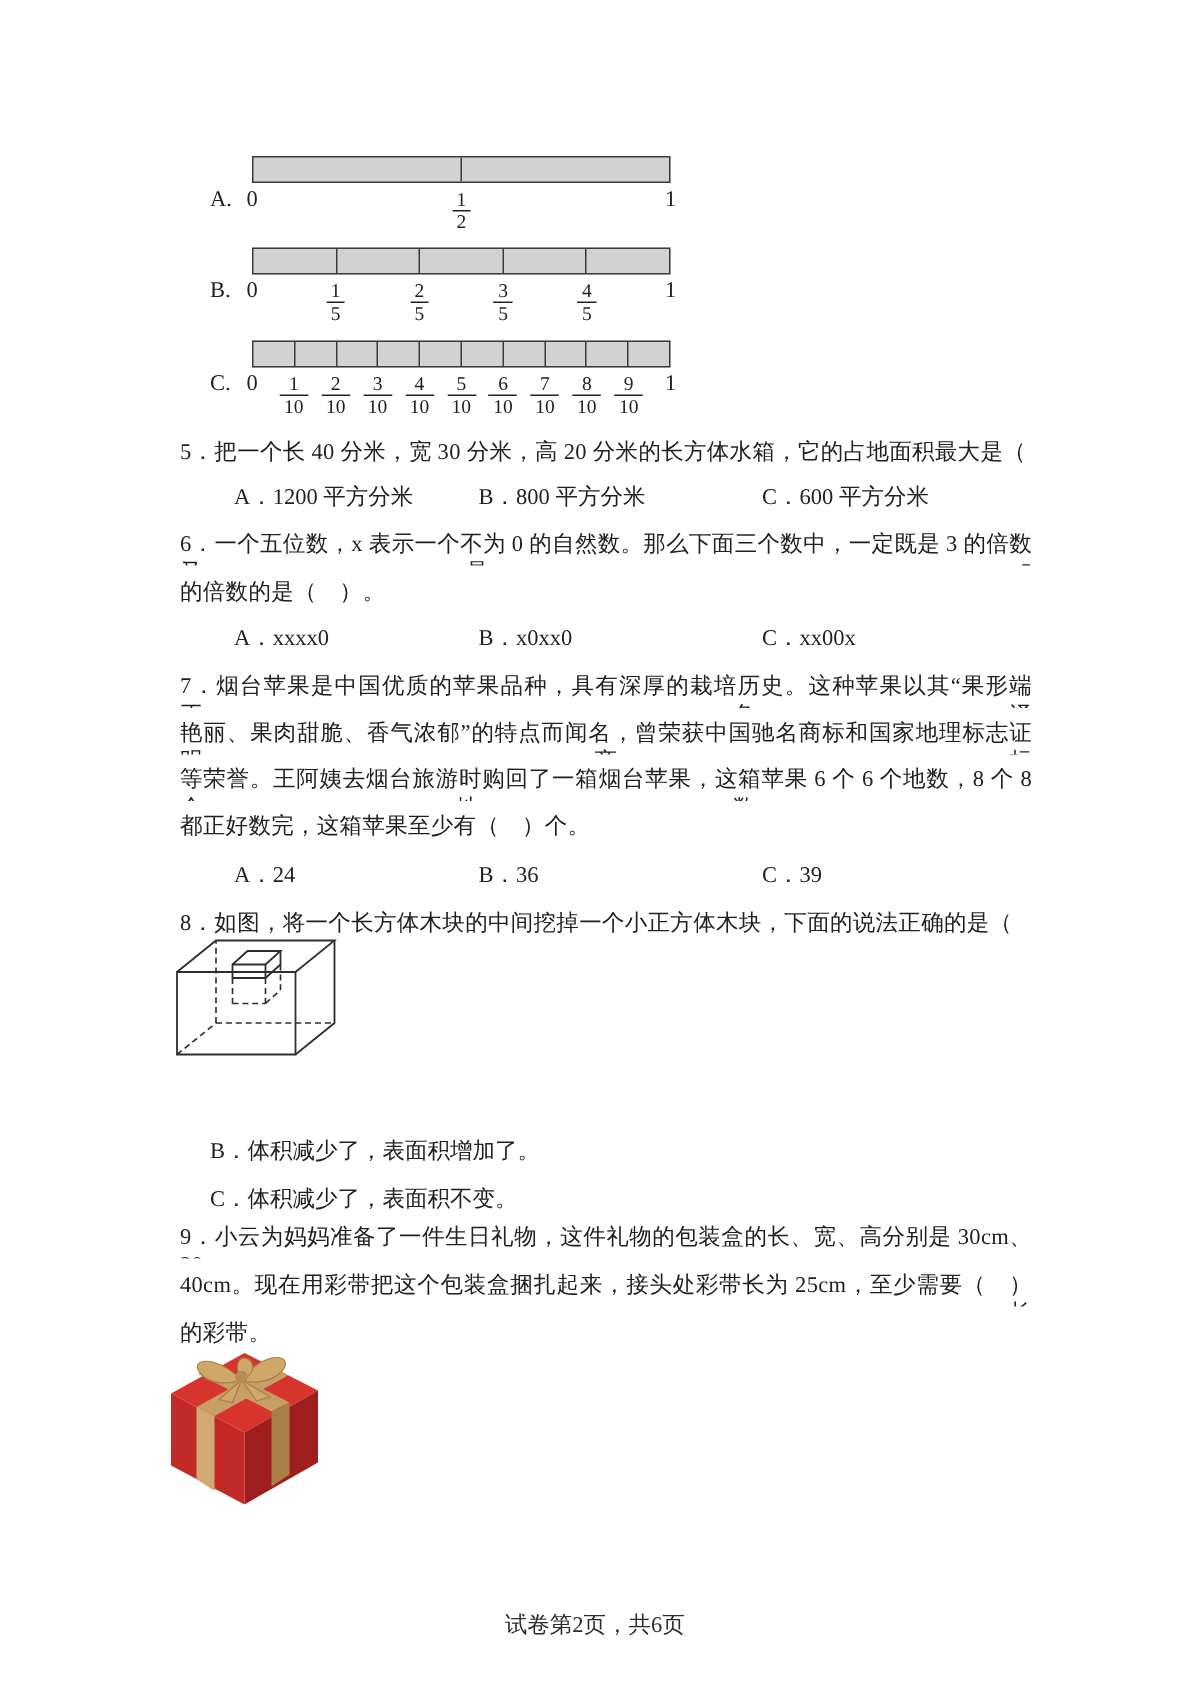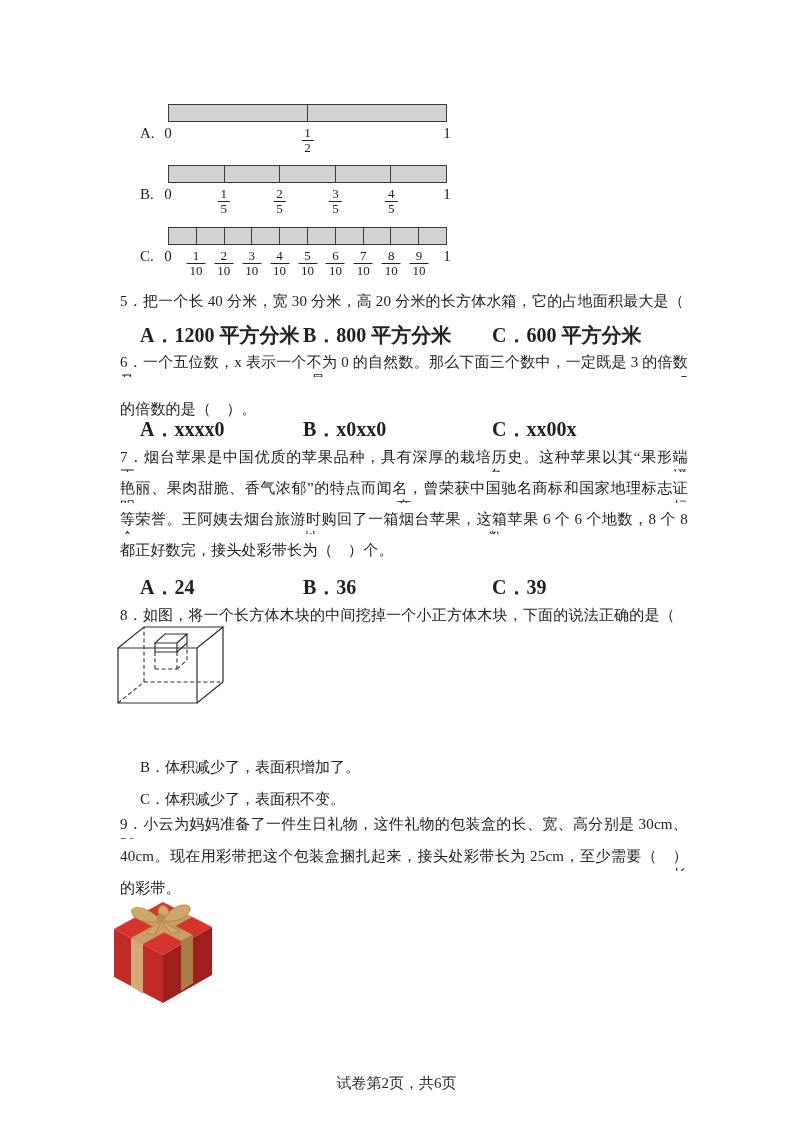--- a/index.html
+++ b/index.html
@@ -23,21 +23,21 @@
     font-size:13px;line-height:14px;text-align:center;
   }
   .fnum{display:block;padding:0 2px;}
   .fden{display:block;padding:0 3px;border-top:1.2px solid #222;}
   
   .line{
     position:absolute;left:120px;width:568px;height:24px;overflow:hidden;
     font-size:15px;white-space:nowrap;letter-spacing:.2px;
   }
   .just{white-space:normal;text-align:justify;text-align-last:justify;}
-  .opts{position:absolute;left:140px;width:560px;height:24px;font-size:20px;font-weight:bold;}
+  .opts{position:absolute;left:156px;width:560px;height:24px;font-size:15px;}
   .opt{position:absolute;top:0;white-space:nowrap;}
   .opt.oa{left:0;}
   .opt.ob{left:163px;}
   .opt.oc{left:352px;}
   .optline{position:absolute;left:140px;width:560px;height:24px;font-size:15px;white-space:nowrap;}
   
   .fig{position:absolute;}
   .fig svg{display:block;}
   .cub-solid{fill:none;stroke:#2e2e2e;stroke-width:1.2;stroke-linejoin:miter;}
   .cub-dash{fill:none;stroke:#2e2e2e;stroke-width:1.1;stroke-dasharray:4 2.6;}
@@ -146,31 +146,31 @@
     </div>
 
   <div class="line" style="top:292px">5．把一个长 40 分米，宽 30 分米，高 20 分米的长方体水箱，它的占地面积最大是（　）。</div>
   <div class="opts" style="top:322px">
     <span class="opt oa">A．1200 平方分米</span>
     <span class="opt ob">B．800 平方分米</span>
     <span class="opt oc">C．600 平方分米</span>
   </div>
 
   <div class="line just" style="top:353px">6．一个五位数，x 表示一个不为 0 的自然数。那么下面三个数中，一定既是 3 的倍数又是 5</div>
-  <div class="line" style="top:400px">的倍数的是（　）。</div>
+  <div class="line" style="top:385px">的倍数的是（　）。</div>
   <div class="opts" style="top:416px">
     <span class="opt oa">A．xxxx0</span>
     <span class="opt ob">B．x0xx0</span>
     <span class="opt oc">C．xx00x</span>
   </div>
 
   <div class="line just" style="top:448px">7．烟台苹果是中国优质的苹果品种，具有深厚的栽培历史。这种苹果以其“果形端正、色泽</div>
   <div class="line just" style="top:479px">艳丽、果肉甜脆、香气浓郁”的特点而闻名，曾荣获中国驰名商标和国家地理标志证明商标</div>
   <div class="line just" style="top:510px">等荣誉。王阿姨去烟台旅游时购回了一箱烟台苹果，这箱苹果 6 个 6 个地数，8 个 8 个地数，</div>
-  <div class="line" style="top:541px">都正好数完，接头处彩带长为（　）个。</div>
+  <div class="line" style="top:541px">都正好数完，这箱苹果至少有（　）个。</div>
   <div class="opts" style="top:574px">
     <span class="opt oa">A．24</span>
     <span class="opt ob">B．36</span>
     <span class="opt oc">C．39</span>
   </div>
 
   <div class="line" style="top:606px">8．如图，将一个长方体木块的中间挖掉一个小正方体木块，下面的说法正确的是（　）。</div>
 
   <div class="fig" style="left:108px;top:622px">
     <svg width="122" height="88" viewBox="0 0 122 88">

